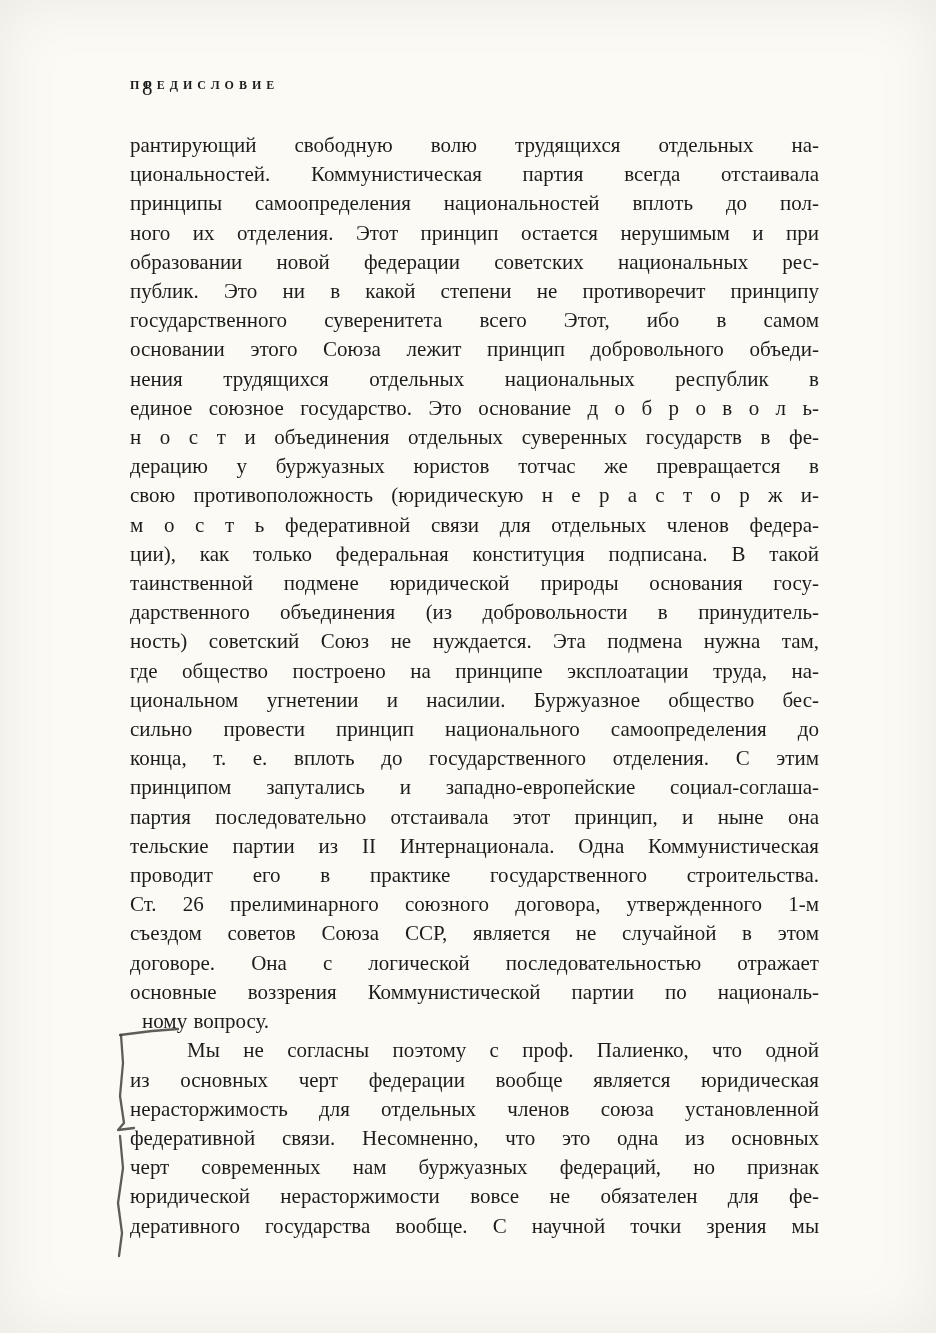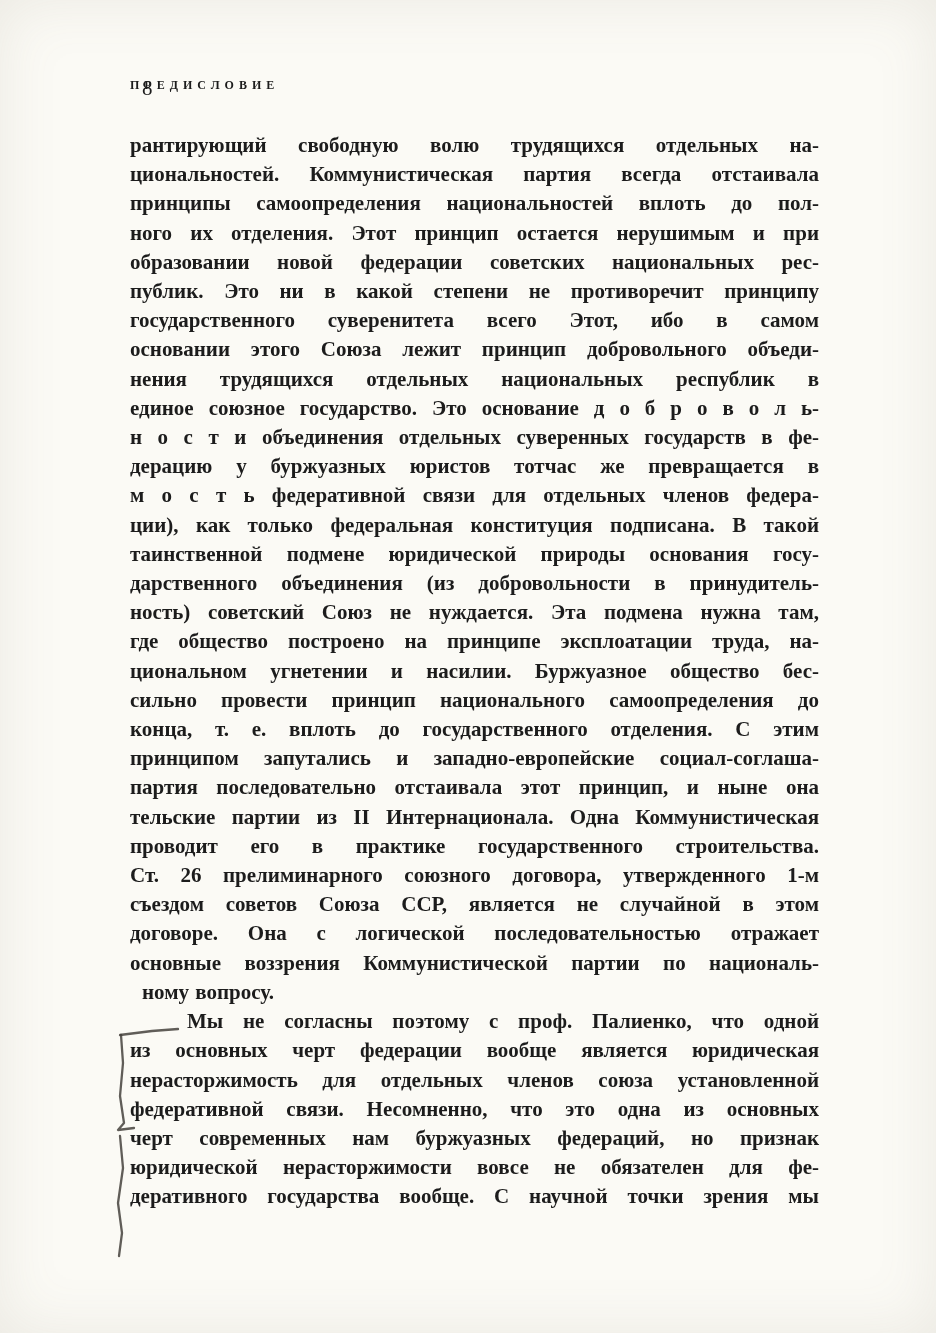--- a/index.html
+++ b/index.html
@@ -50,21 +50,20 @@
     font-weight: 700;
   }
   .body-text {
     position: absolute;
     top: 131px;
     left: 130px;
     width: 689px;
     font-size: 21px;
     line-height: 29.2px;
     word-spacing: 1px;
-    font-weight: bold;
   }
   .paragraph { margin: 0; }
   .line {
     text-align: justify;
     text-align-last: justify;
     white-space: normal;
   }
   .line.no-justify {
     text-align: left;
     text-align-last: left;
@@ -107,20 +106,21 @@
         <div class="line">принципы самоопределения национальностей вплоть до пол-</div>
         <div class="line">ного их отделения. Этот принцип остается нерушимым и при</div>
         <div class="line">образовании новой федерации советских национальных рес-</div>
         <div class="line">публик. Это ни в какой степени не противоречит принципу</div>
         <div class="line">государственного суверенитета всего Этот, ибо в самом</div>
         <div class="line">основании этого Союза лежит принцип добровольного объеди-</div>
         <div class="line">нения трудящихся отдельных национальных республик в</div>
         <div class="line">единое союзное государство. Это основание д о б р о в о л ь-</div>
         <div class="line">н о с т и объединения отдельных суверенных государств в фе-</div>
         <div class="line">дерацию у буржуазных юристов тотчас же превращается в</div>
+        <div class="line">свою противоположность (юридическую н е р а с т о р ж и-</div>
         <div class="line">м о с т ь федеративной связи для отдельных членов федера-</div>
         <div class="line">ции), как только федеральная конституция подписана. В такой</div>
         <div class="line">таинственной подмене юридической природы основания госу-</div>
         <div class="line">дарственного объединения (из добровольности в принудитель-</div>
         <div class="line">ность) советский Союз не нуждается. Эта подмена нужна там,</div>
         <div class="line">где общество построено на принципе эксплоатации труда, на-</div>
         <div class="line">циональном угнетении и насилии. Буржуазное общество бес-</div>
         <div class="line">сильно провести принцип национального самоопределения до</div>
         <div class="line">конца, т. е. вплоть до государственного отделения. С этим</div>
         <div class="line">принципом запутались и западно-европейские социал-соглаша-</div>

